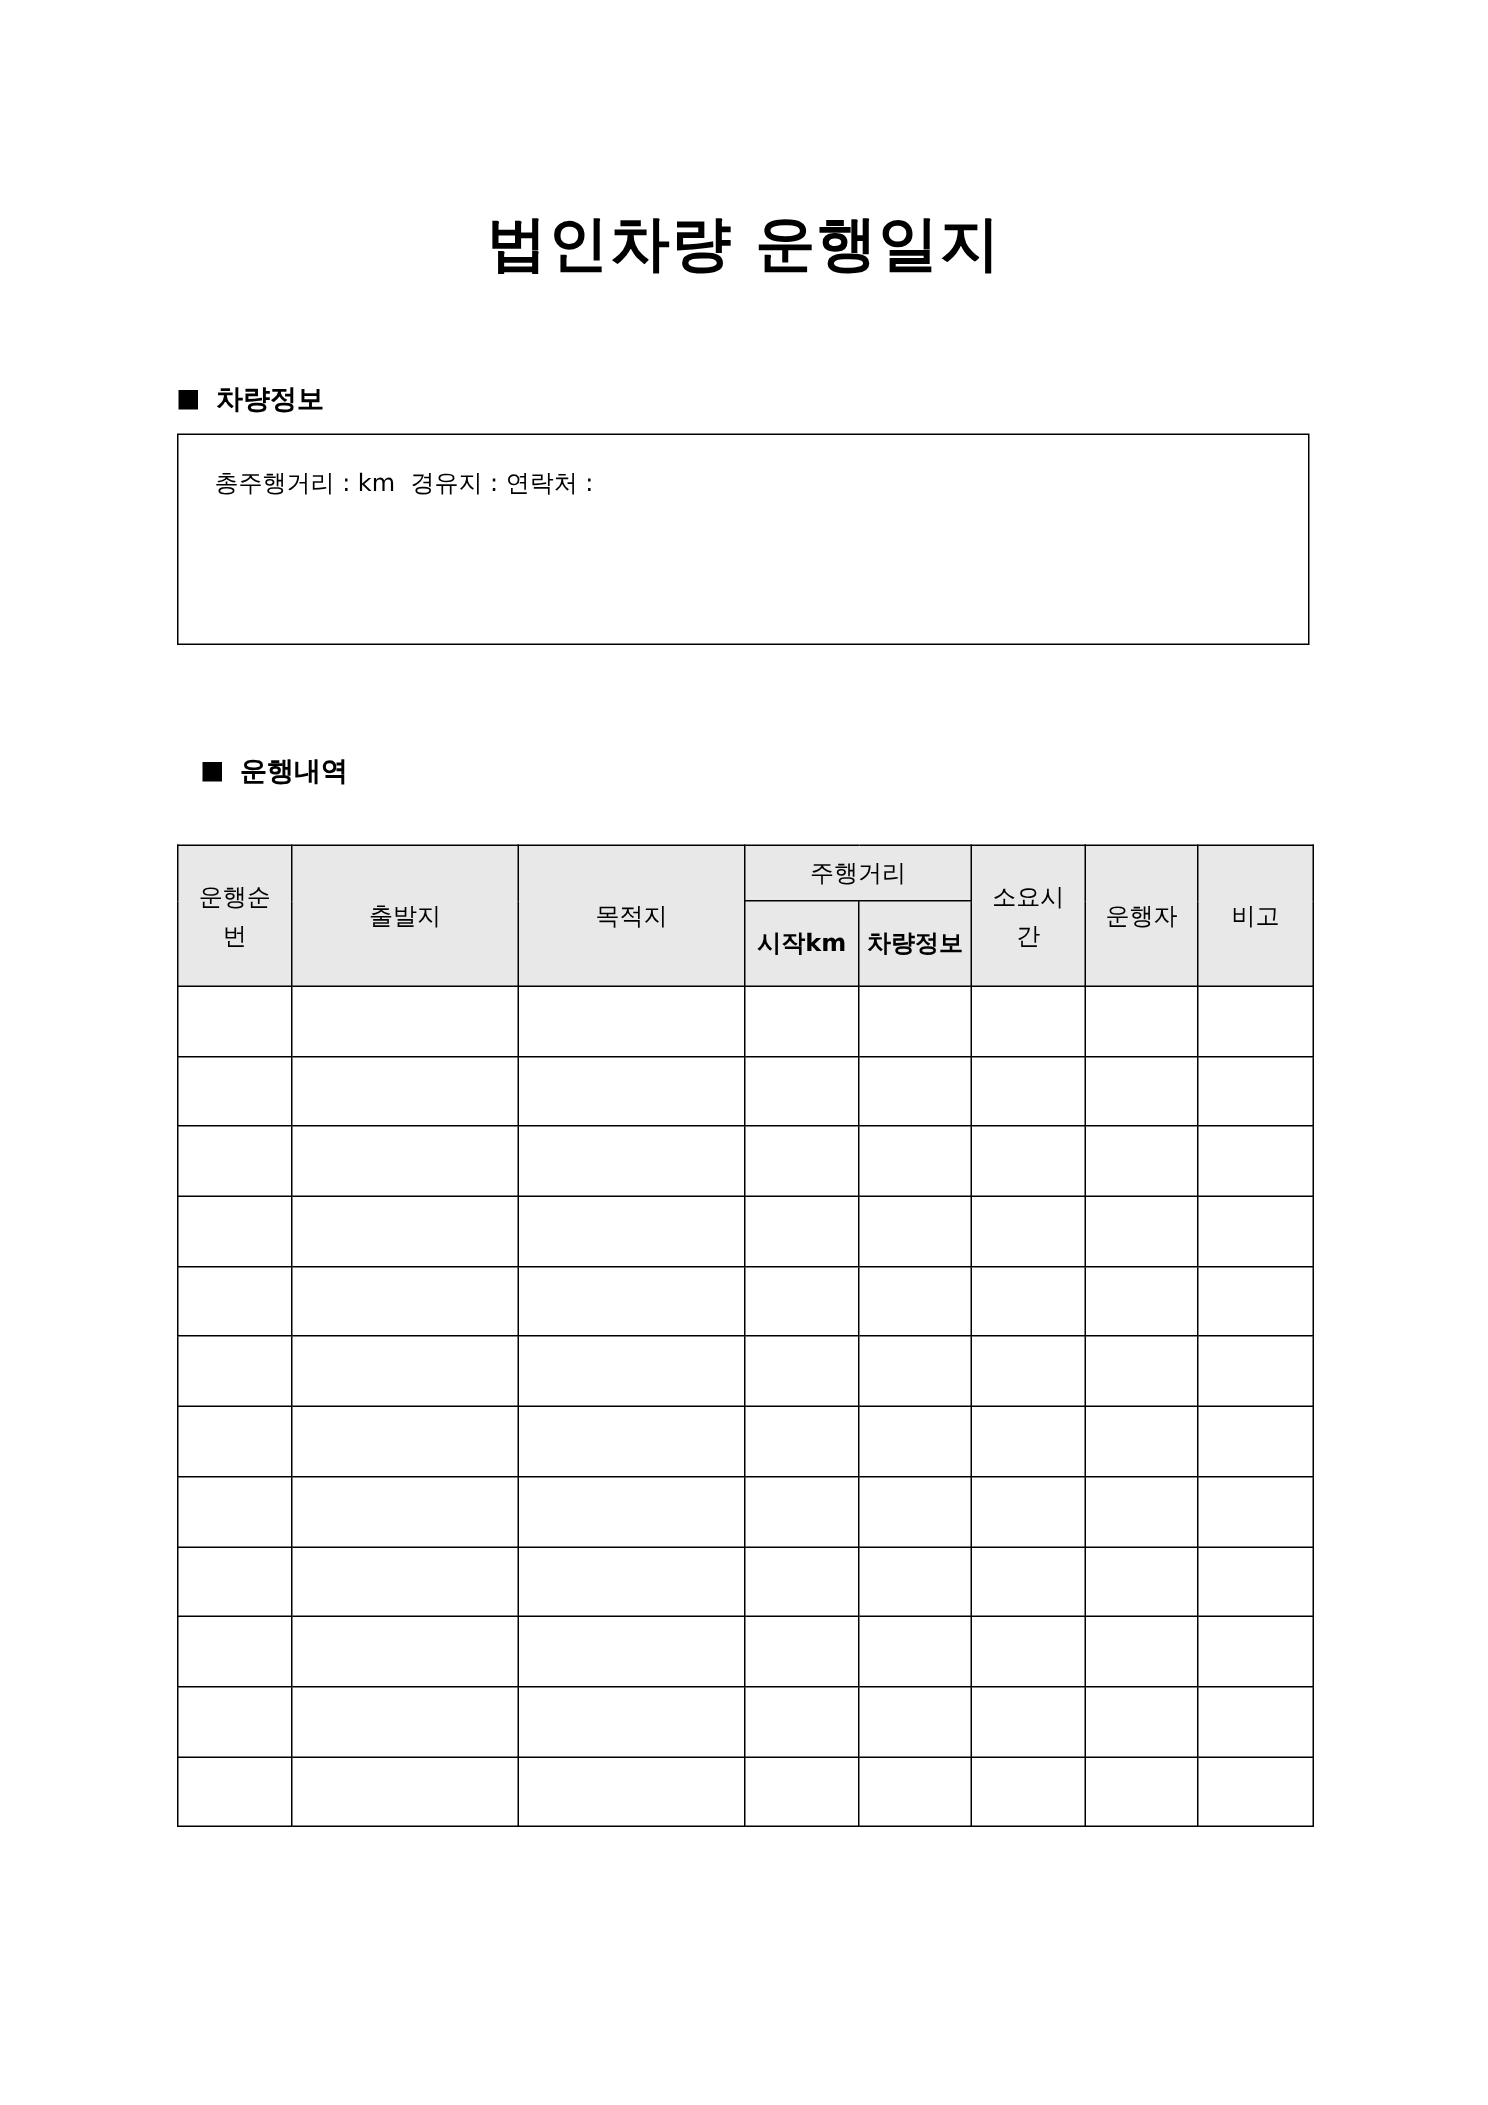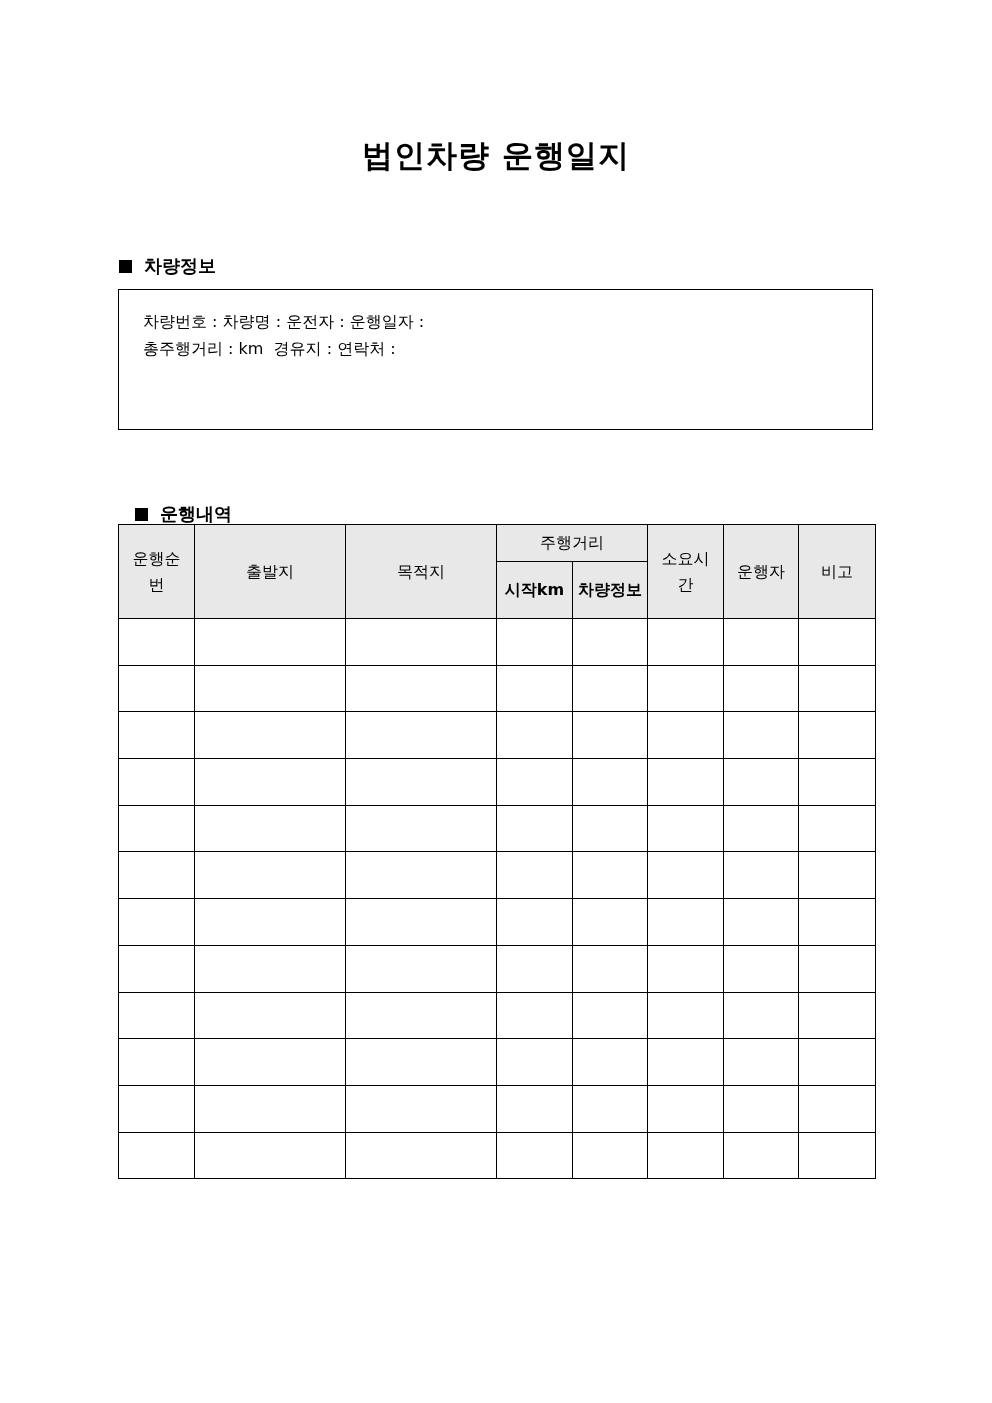--- a/index.html
+++ b/index.html
@@ -1,41 +1,40 @@
 <!DOCTYPE html>
 <html><head>
 <meta charset="utf-8">
 <style>
   html, body { margin: 0; padding: 0; background: #ffffff; }
   body { width: 992px; height: 1403px; position: relative; font-family: "DejaVu Sans", "Liberation Sans", sans-serif; color: #000; }
-  .title { position: absolute; left: 0; width: 992px; top: 135px; text-align: center; font-size: 31px; font-weight: bold; letter-spacing: 1px; }
+  .title { position: absolute; left: 0; width: 992px; top: 135px; text-align: center; font-size: 40px; font-weight: bold; letter-spacing: 1px; }
   .section-heading { position: absolute; left: 119px; font-size: 18px; font-weight: bold; display: flex; align-items: center; }
   .section-heading .sq { display: inline-block; width: 13px; height: 13px; background: #000; margin-right: 12px; }
   .info-box { position: absolute; left: 118px; top: 289px; width: 755px; height: 141px; border: 1px solid #000; box-sizing: border-box; }
   .info-lines { position: absolute; left: 24px; top: 18px; font-size: 16px; line-height: 27px; }
-  table.log { position: absolute; left: 118px; top: 524px; width: 757px; border-collapse: collapse; table-layout: fixed; }
+  table.log { position: absolute; left: 118px; top: 563px; width: 757px; border-collapse: collapse; table-layout: fixed; }
   table.log td, table.log th { border: 1.5px solid #000; font-weight: normal; font-size: 16px; text-align: center; vertical-align: middle; padding: 0; line-height: 26px; }
   table.log th { background: #e8e8e8; }
   table.log tr.h1 th { height: 36px; }
   table.log tr.h2 th { height: 56px; font-weight: bold; }
   table.log tr.body td { height: 45.7px; }
 </style>
 </head>
 <body>
 
 <div class="title">법인차량 운행일지</div>
 
 <div class="section-heading" style="top:254px;">
   <span class="sq"></span>
   <span>차량정보</span>
 </div>
 
 <div class="info-box">
   <div class="info-lines">
-    <div>차량번호 : 차량명 : 운전자 : 운행일자 :</div>
     <div style="white-space:pre;">총주행거리 : km  경유지 : 연락처 :</div>
   </div>
 </div>
 
 <div class="section-heading" style="top:502px;padding-left:16px;">
   <span class="sq"></span>
   <span>운행내역</span>
 </div>
 
 <table class="log">

